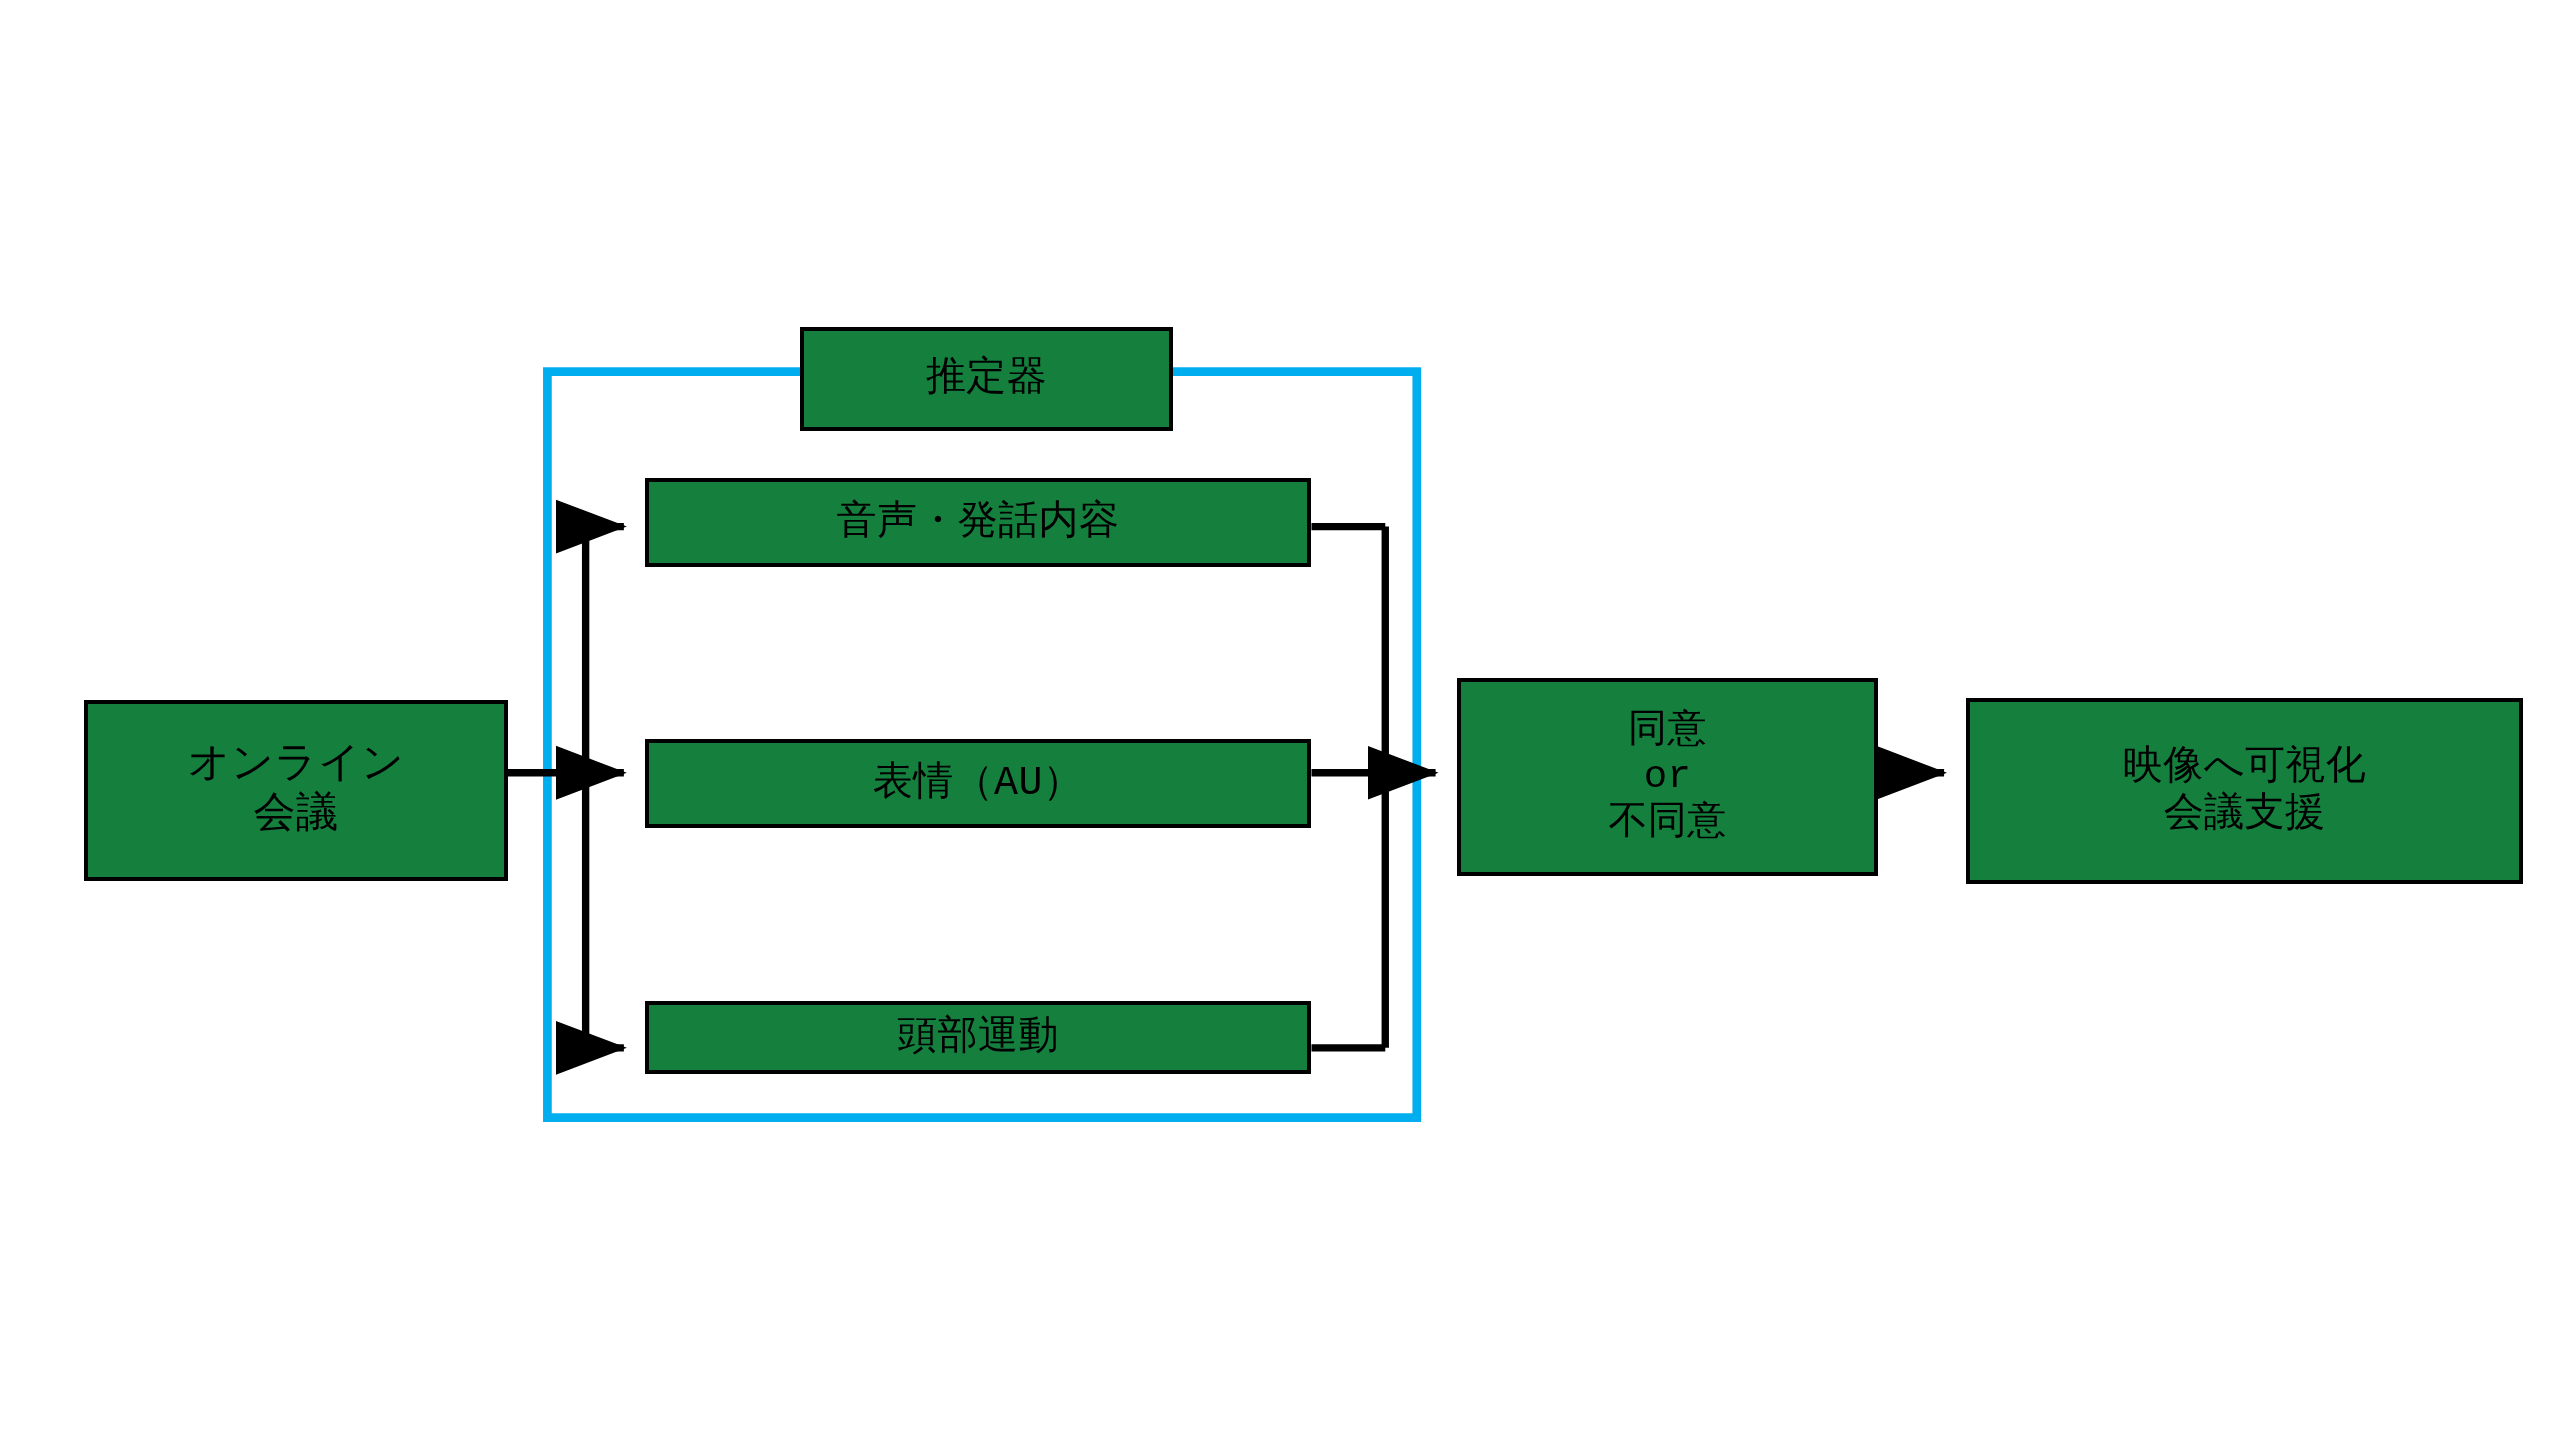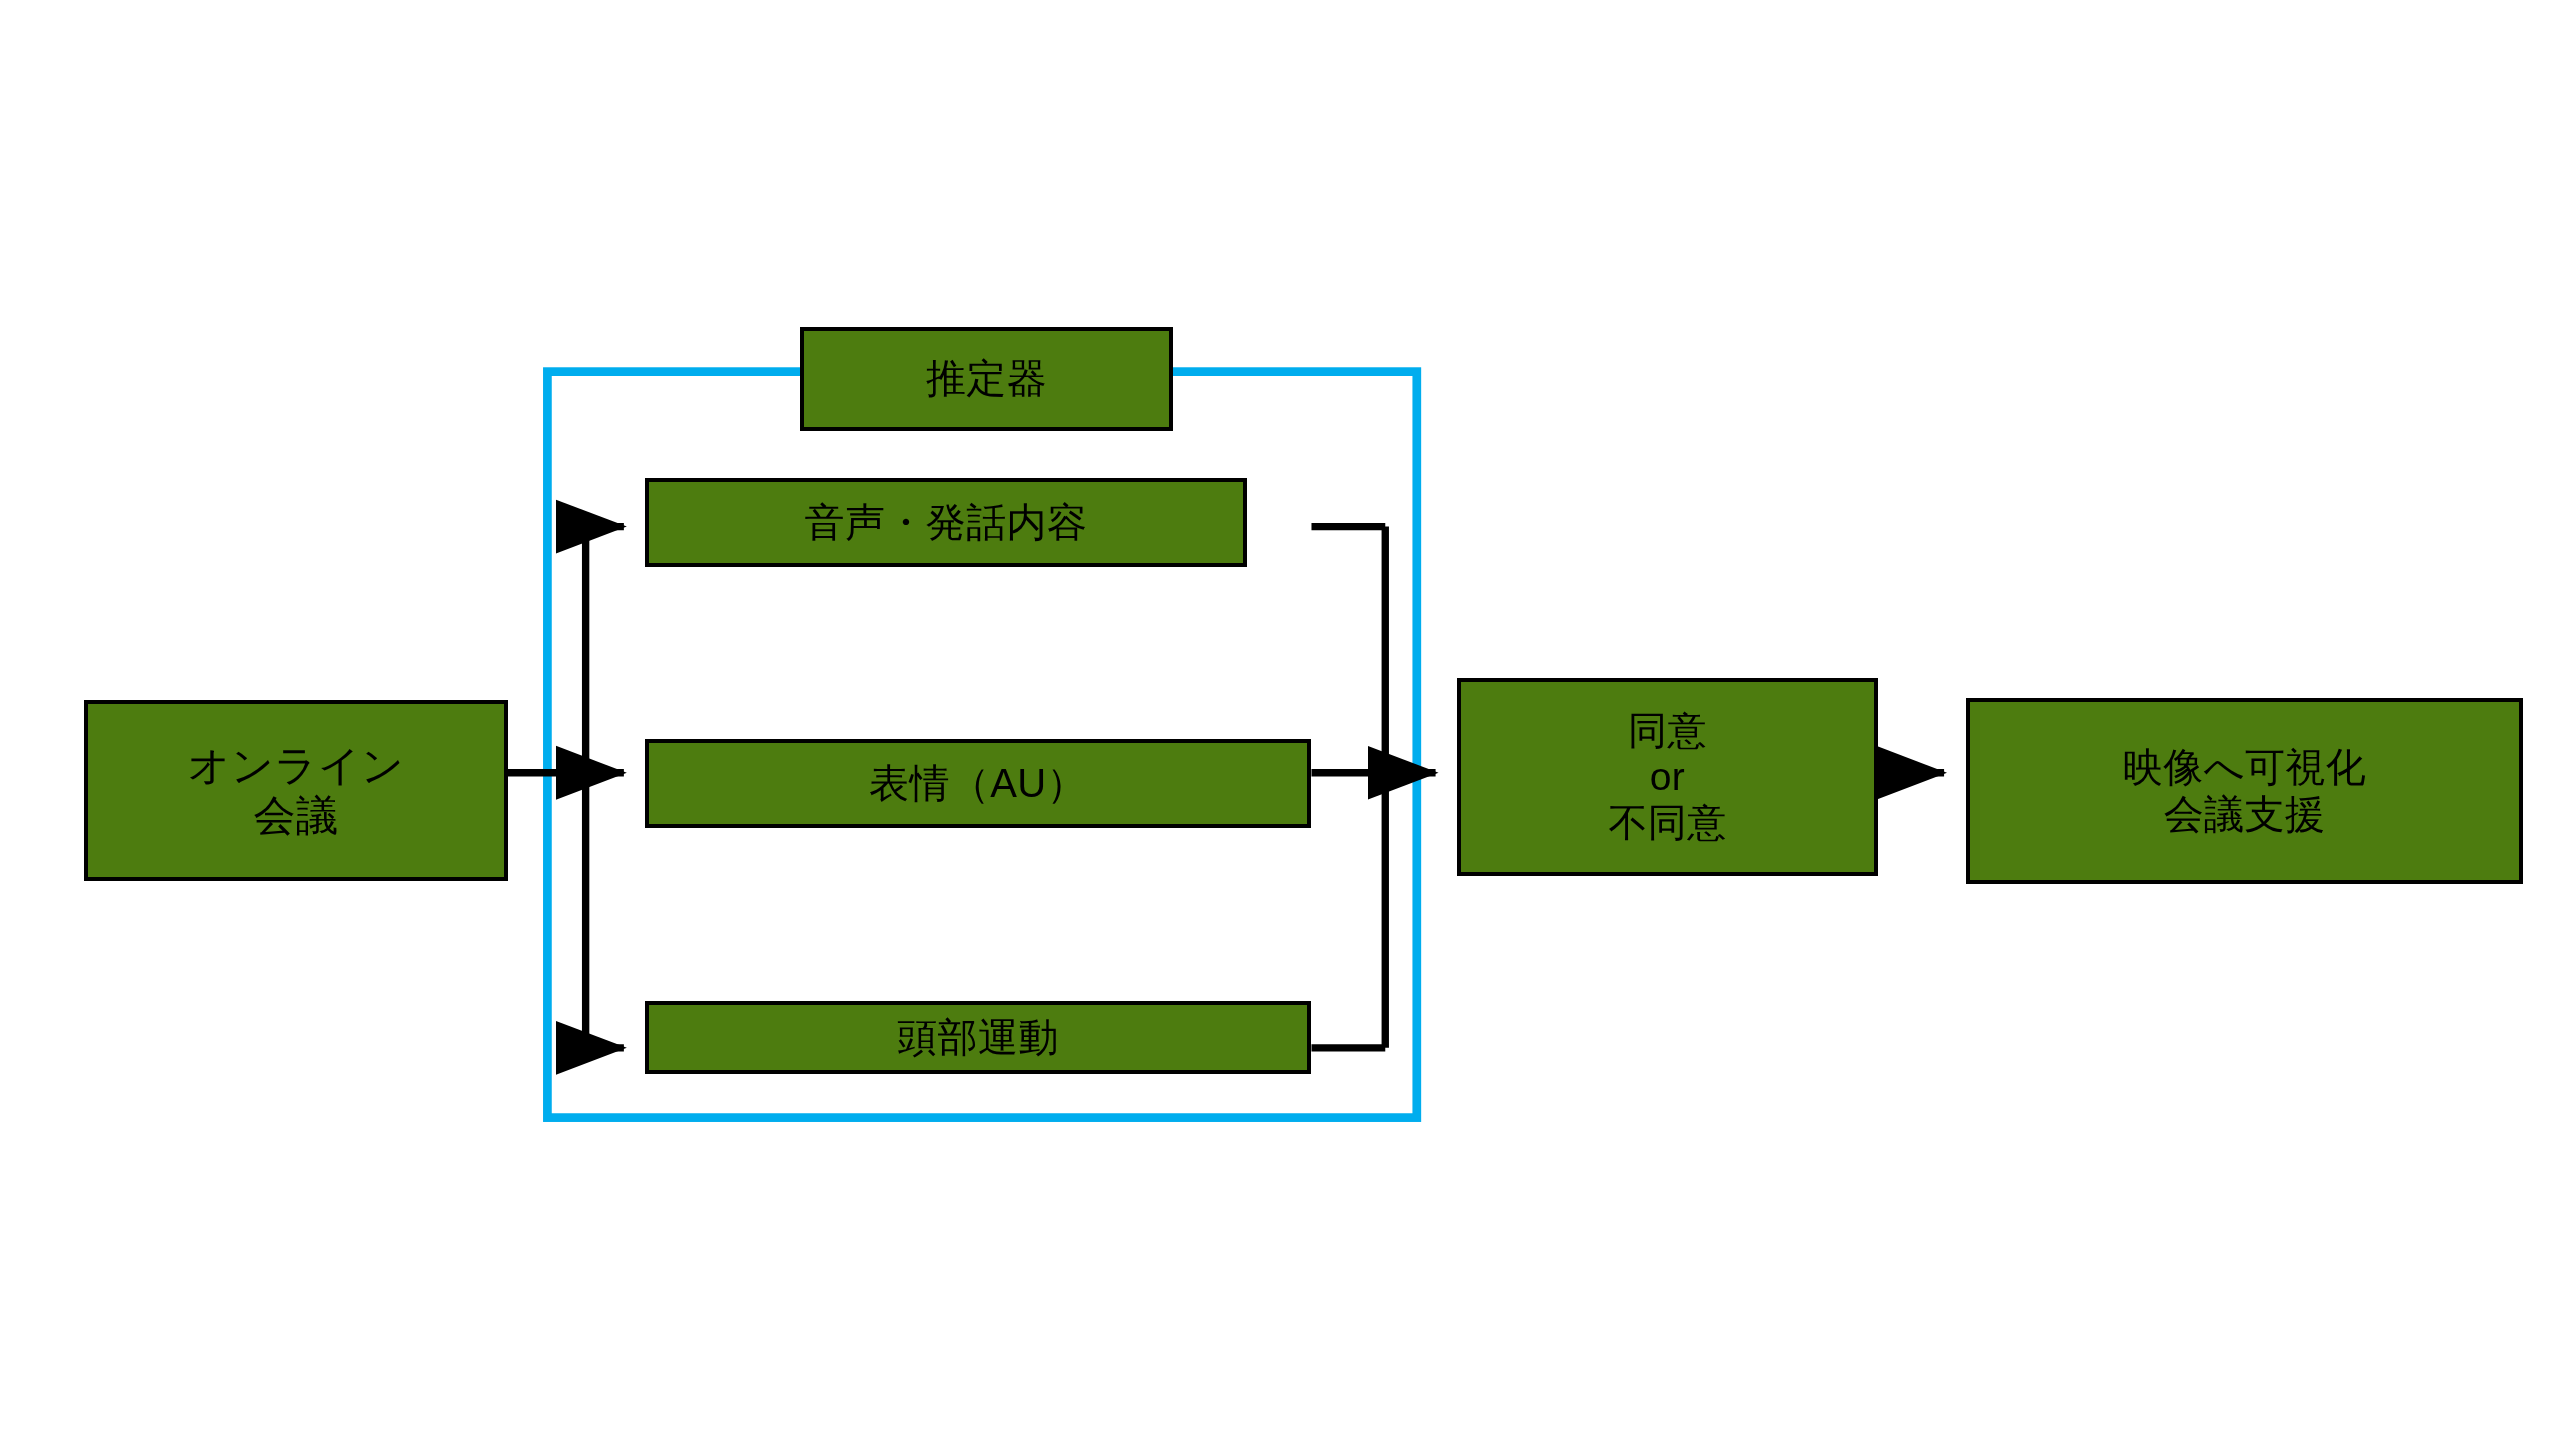--- a/index.html
+++ b/index.html
@@ -21,42 +21,43 @@
   #diagram-svg {
     position: absolute;
     left: 0;
     top: 0;
     width: 2576px;
     height: 1449px;
   }
   .node-box {
     position: absolute;
     box-sizing: border-box;
-    background: #4d7c0f;
+    background: #15803d;
     border: 4.7px solid #000000;
     display: flex;
     align-items: center;
     justify-content: center;
     text-align: center;
     color: #000000;
     line-height: 1.18;
     white-space: pre-line;
     font-weight: 400;
     letter-spacing: 0.01em;
+    font-family: Liberation Mono, monospace;
   }
   .node-label {
     display: block;
     width: 100%;
     text-align: center;
     white-space: pre-line;
   }
   
   #node-source      { left: 84px;  top: 700px; width: 424px;  height: 181px; font-size: 42px; }
   #node-estimator   { left: 800px; top: 327px;  width: 373px;  height: 104px; font-size: 40px; }
-  #node-modality-0  { left: 645px;  top: 478px;  width: 602px;  height: 89px; font-size: 40px; }
+  #node-modality-0  { left: 645px;  top: 478px;  width: 666px;  height: 89px; font-size: 40px; }
   #node-modality-1  { left: 645px;  top: 739px; width: 666px;  height: 89px; font-size: 40px; justify-content: flex-end; }
   #node-modality-2  { left: 645px;  top: 1001px; width: 666px;  height: 73px; font-size: 40px; }
   #node-decision    { left: 1457px; top: 678px; width: 421px;  height: 198px; font-size: 39px; }
   #node-output      { left: 1966px; top: 698px; width: 557px;  height: 186px; font-size: 40px; }
 </style>
 </head>
 <body>
 
 <div id="stage">
 

